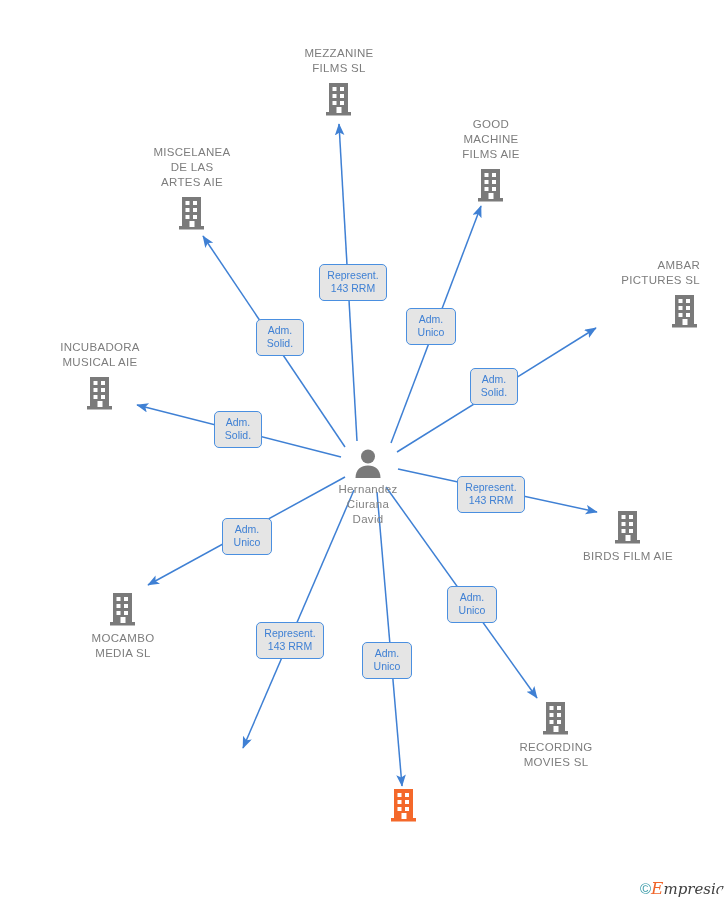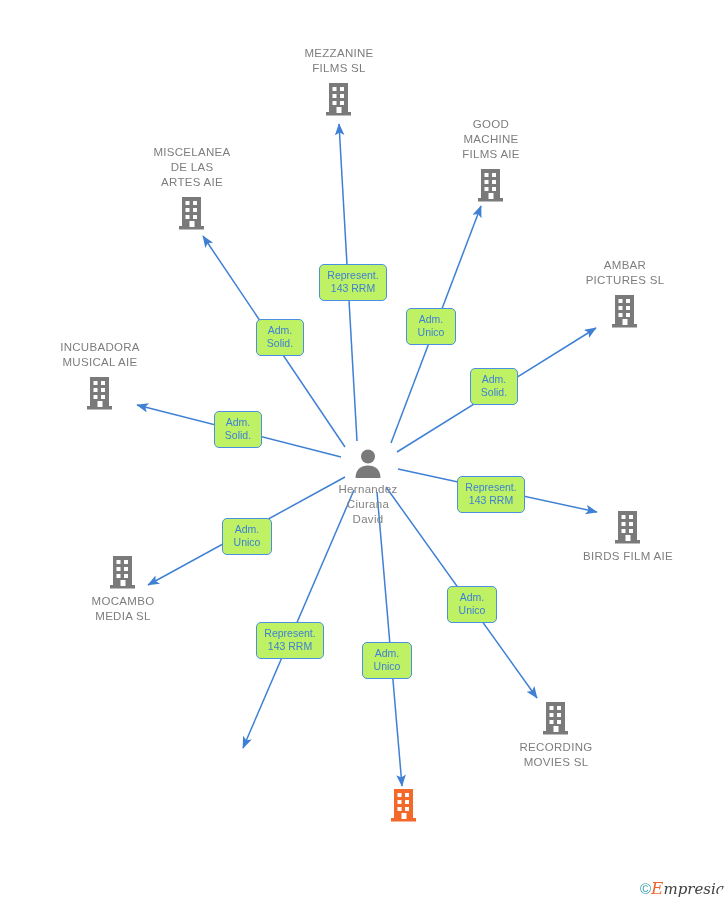--- a/index.html
+++ b/index.html
@@ -51,21 +51,21 @@
     font-weight: bold;
     letter-spacing: 0.5px;
   }
   .node.caption-below .glyph { margin-bottom: 4px; }
   .node.caption-above .caption { margin-bottom: 5px; }
 
   .edge-label {
     position: absolute;
     border: 1.3px solid #4a8fe0;
     border-radius: 5px;
-    background: #bef264;
+    background: #e5e5e5;
     color: #3f80d4;
     font-size: 10.5px;
     line-height: 13px;
     text-align: center;
     padding: 4px 7px 5px 7px;
     white-space: pre-line;
     box-sizing: border-box;
   }
   .watermark {
     position: absolute;
@@ -177,21 +177,21 @@
             <rect x="8.5" y="13" width="4" height="4"></rect>
             <rect x="16" y="13" width="4" height="4"></rect>
             <rect x="8.5" y="20" width="4" height="4"></rect>
             <rect x="16" y="20" width="4" height="4"></rect>
             <rect x="12.5" y="26" width="5" height="6"></rect>
           </g>
         </svg>
     </span>
   </div>
 
-  <div class="node caption-above" style="left:625px; top:258px;">
+  <div class="node caption-above" style="left:625px; top:258px;text-align:right;">
     <span class="caption">AMBAR
 PICTURES  SL</span>
     <span class="glyph">
       <svg width="30" height="36" viewBox="0 0 30 36">
           <g fill="#7a7a7a">
             <rect x="5" y="2" width="19" height="30"></rect>
             <rect x="2" y="31" width="25" height="3.5"></rect>
           </g>
           <g fill="#ffffff">
             <rect x="8.5" y="6" width="4" height="4"></rect>
@@ -242,21 +242,21 @@
             <rect x="16" y="13" width="4" height="4"></rect>
             <rect x="8.5" y="20" width="4" height="4"></rect>
             <rect x="16" y="20" width="4" height="4"></rect>
             <rect x="12.5" y="26" width="5" height="6"></rect>
           </g>
         </svg>
     </span>
     <span class="caption">BIRDS FILM  AIE</span>
   </div>
 
-  <div class="node caption-below" style="left:123px; top:554px;">
+  <div class="node caption-below" style="left:123px; top:591px;">
     <span class="glyph">
       <svg width="30" height="36" viewBox="0 0 30 36">
           <g fill="#7a7a7a">
             <rect x="5" y="2" width="19" height="30"></rect>
             <rect x="2" y="31" width="25" height="3.5"></rect>
           </g>
           <g fill="#ffffff">
             <rect x="8.5" y="6" width="4" height="4"></rect>
             <rect x="16" y="6" width="4" height="4"></rect>
             <rect x="8.5" y="13" width="4" height="4"></rect>

